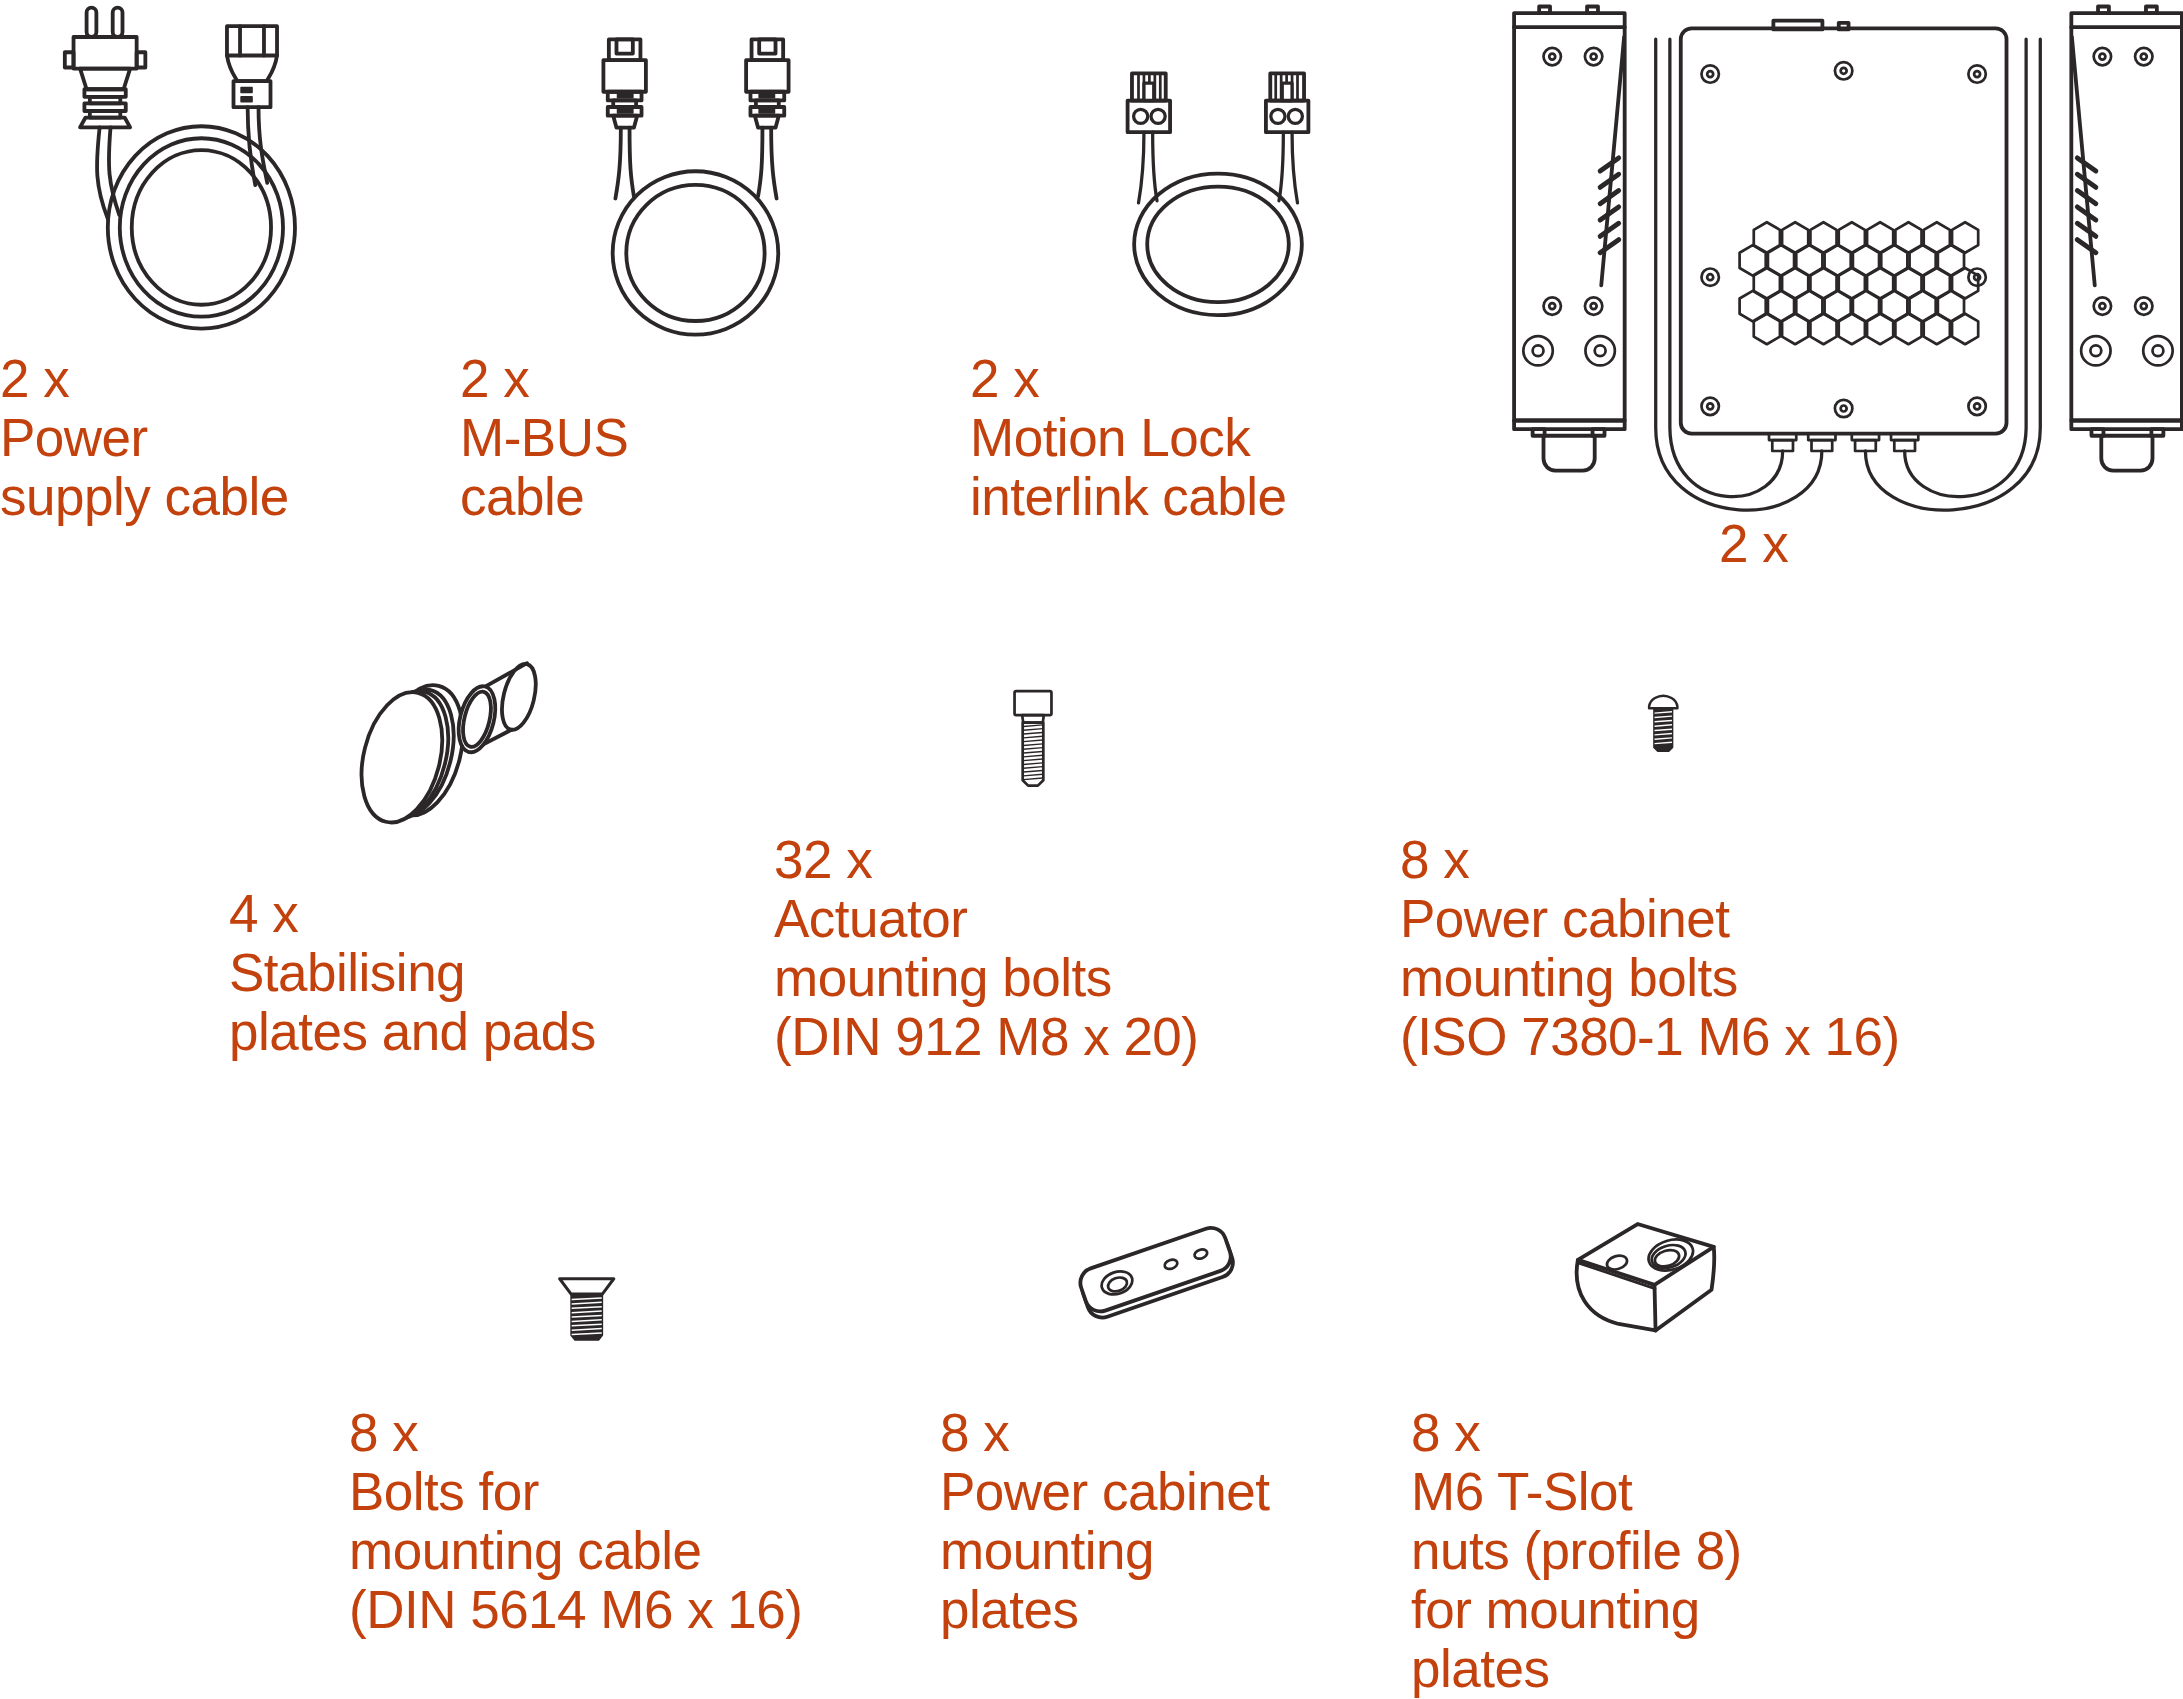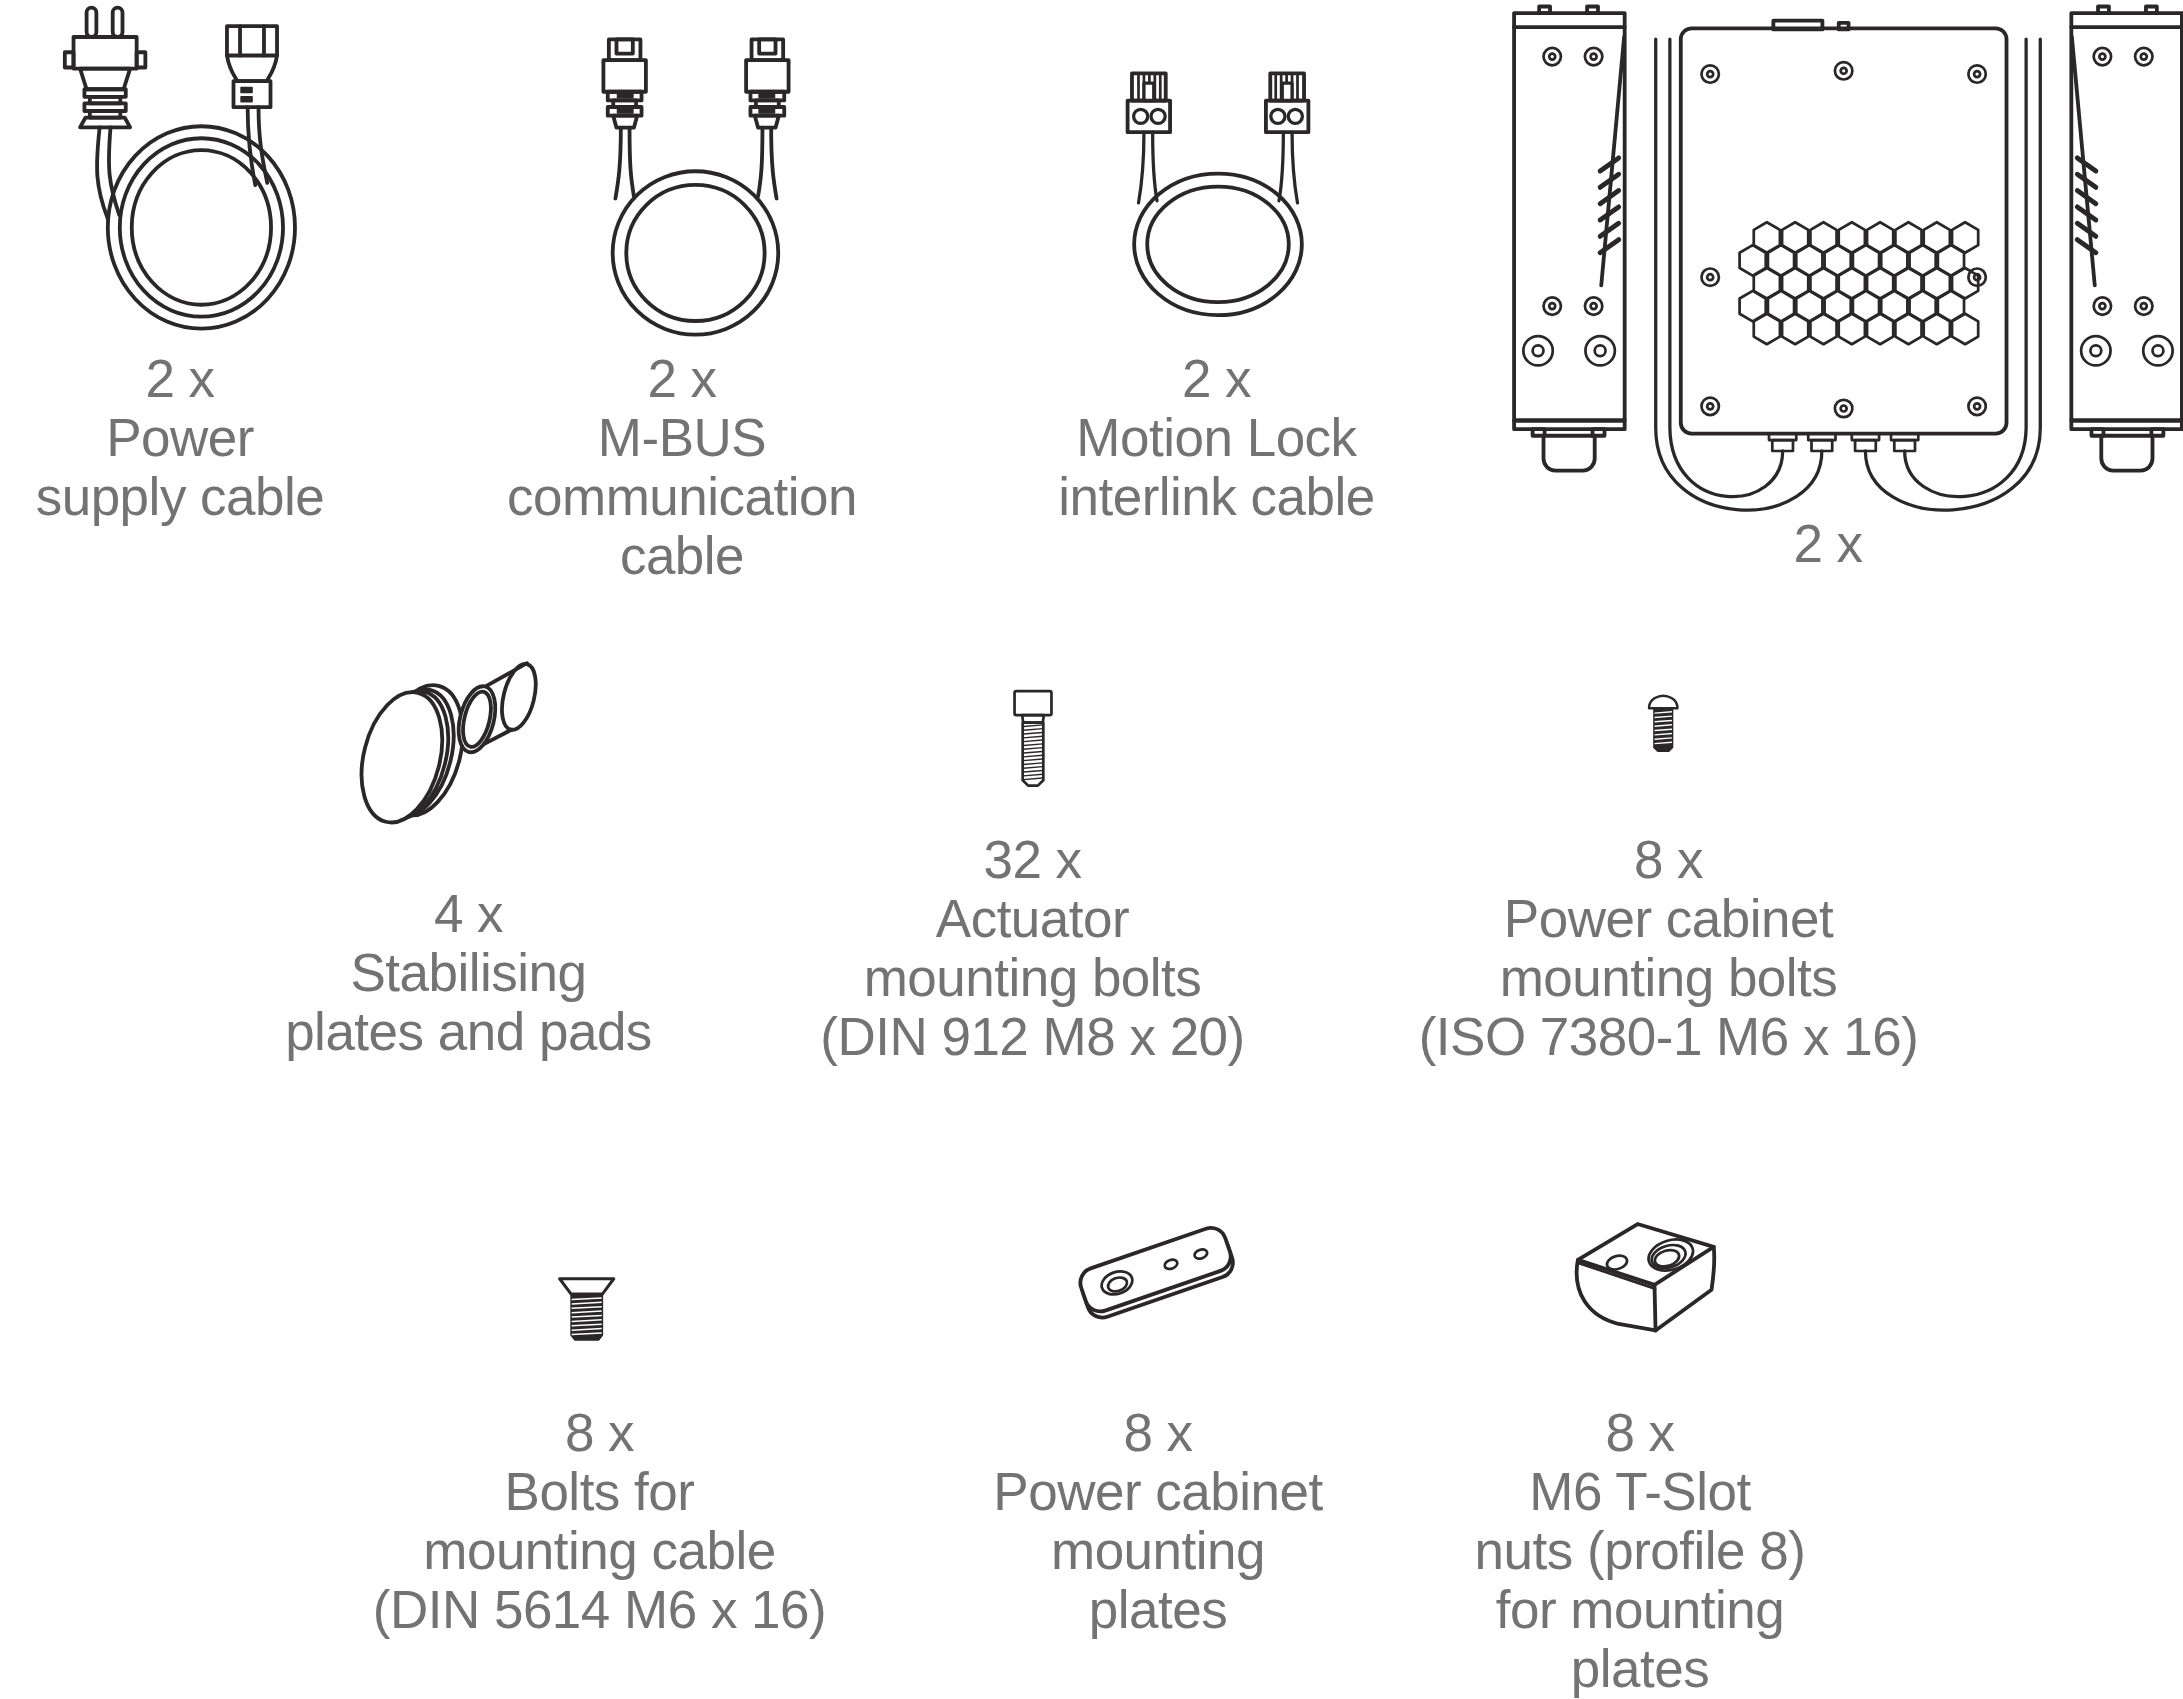--- a/index.html
+++ b/index.html
@@ -1,21 +1,21 @@
 <!DOCTYPE html>
 <html style="font-size:8.7px"><head>
 <meta charset="utf-8">
 <style>
   html,body{margin:0;padding:0;background:#ffffff;}
   .canvas{position:relative;width:2183px;height:1700px;background:#ffffff;overflow:hidden;
           font-family:"Liberation Sans",sans-serif;color:#2b2728;}
   .art{position:absolute;}
   .art svg{display:block;overflow:visible;}
-  .label{position:absolute;text-align:center;font-size:53px;line-height:59px;
-         letter-spacing:-0.5px;color:#737373;white-space:nowrap;}
+  .label{position:absolute;font-size:53px;line-height:59px;
+         letter-spacing:-0.5px;color:#c2410c;white-space:nowrap;}
   .ln{stroke:#2b2728;stroke-width:7;fill:none;stroke-linecap:round;stroke-linejoin:round;}
   .ln5{stroke:#2b2728;stroke-width:5;fill:none;stroke-linecap:round;stroke-linejoin:round;}
   .fillw{fill:#ffffff;}
   .filld{fill:#2b2728;stroke:#2b2728;stroke-width:3;stroke-linejoin:round;}
   .thr{stroke:#2b2728;stroke-width:2.6;fill:none;}
   .thrw{stroke:#ffffff;stroke-width:2.6;fill:none;}
   .slot{stroke:#2b2728;stroke-width:9;stroke-linecap:round;fill:none;}
   .cable{stroke:#2b2728;stroke-width:6;fill:none;stroke-linecap:round;}
 </style>
 </head>
@@ -85,21 +85,20 @@
       <use href="#rj45" transform="translate(396,0) scale(-1,1)"></use>
       <g class="ln">
         <ellipse cx="197" cy="402" rx="152" ry="150"></ellipse>
         <ellipse cx="197" cy="402" rx="127" ry="125"></ellipse>
       </g>
     </svg>
   </div>
   <div class="label" style="left:460px;top:349px;width:444px">
     <div>2 x</div>
     <div>M-BUS</div>
-    <div>communication</div>
     <div>cable</div>
   </div>
 
   <div class="art" style="left:1109px;top:69px;width:218px;height:269px">
     <svg viewBox="0 0 400 494" width="218" height="269">
       <defs>
         <g id="mlc" class="ln5">
           <rect x="42" y="8" width="62" height="50" style="stroke-width:7"></rect>
           <line x1="54" y1="12" x2="54" y2="54"></line>
           <line x1="64" y1="12" x2="64" y2="54"></line>

